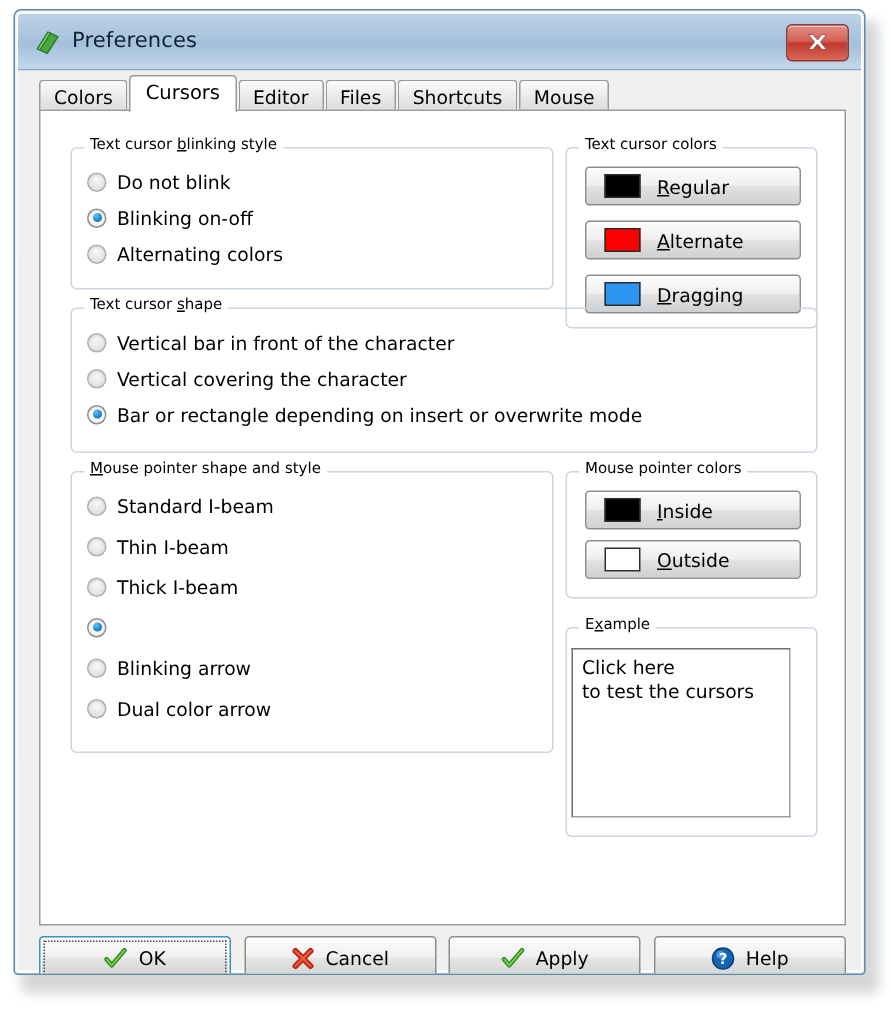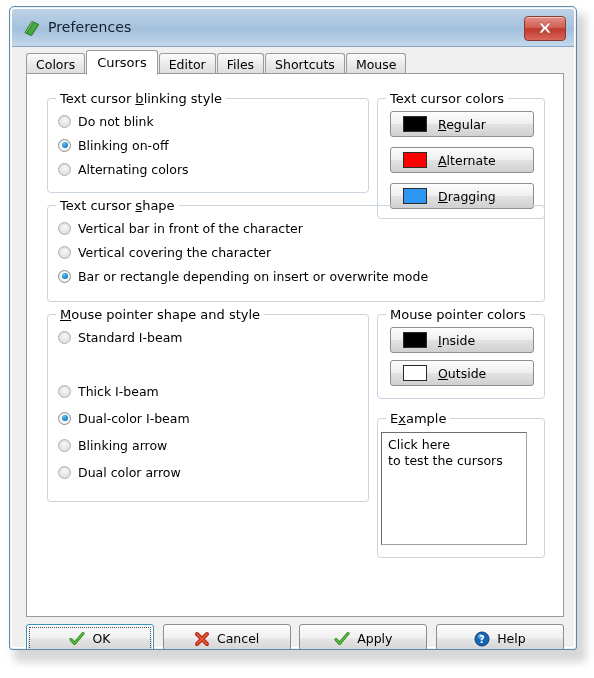--- a/index.html
+++ b/index.html
@@ -103,21 +103,21 @@
     position:absolute;
     border:1px solid #cbd5e0;
     border-radius:4px;
     box-sizing:border-box;
     background:transparent;
   }
   .group-title{
     position:absolute;top:-8px;left:8px;
     background:#ffffff;
     padding:0 4px;
-    font-size:13px;
+    font-size:10px;
     color:#000;
     white-space:nowrap;
   }
   .acc{text-decoration:underline;}
   
   .radio-row{
     position:absolute;left:10px;
     height:22px;display:flex;align-items:center;
     cursor:pointer;white-space:nowrap;
   }
@@ -290,27 +290,30 @@
         </div>
       </div>
 
       <div class="group" style="left:20px;top:240px;width:322px;height:188px;">
         <span class="group-title"><span class="acc">M</span><span>ouse pointer shape and style</span></span>
 
         <div class="radio-row" style="top:11px;">
           <span class="radio"></span>
           <span class="radio-label">Standard I-beam</span>
         </div>
+        <div class="radio-row" style="top:38px;">
+          <span class="radio"></span>
+          <span class="radio-label">Thin I-beam</span>
+        </div>
         <div class="radio-row" style="top:65px;justify-content:center;">
           <span class="radio"></span>
           <span class="radio-label">Thick I-beam</span>
         </div>
         <div class="radio-row" style="top:92px;">
           <span class="radio on"></span>
-          <span class="radio-label">Dual-color I-beam</span>
         </div>
         <div class="radio-row" style="top:119px;">
           <span class="radio"></span>
           <span class="radio-label">Blinking arrow</span>
         </div>
         <div class="radio-row" style="top:146px;">
           <span class="radio"></span>
           <span class="radio-label">Dual color arrow</span>
         </div>
       </div>

